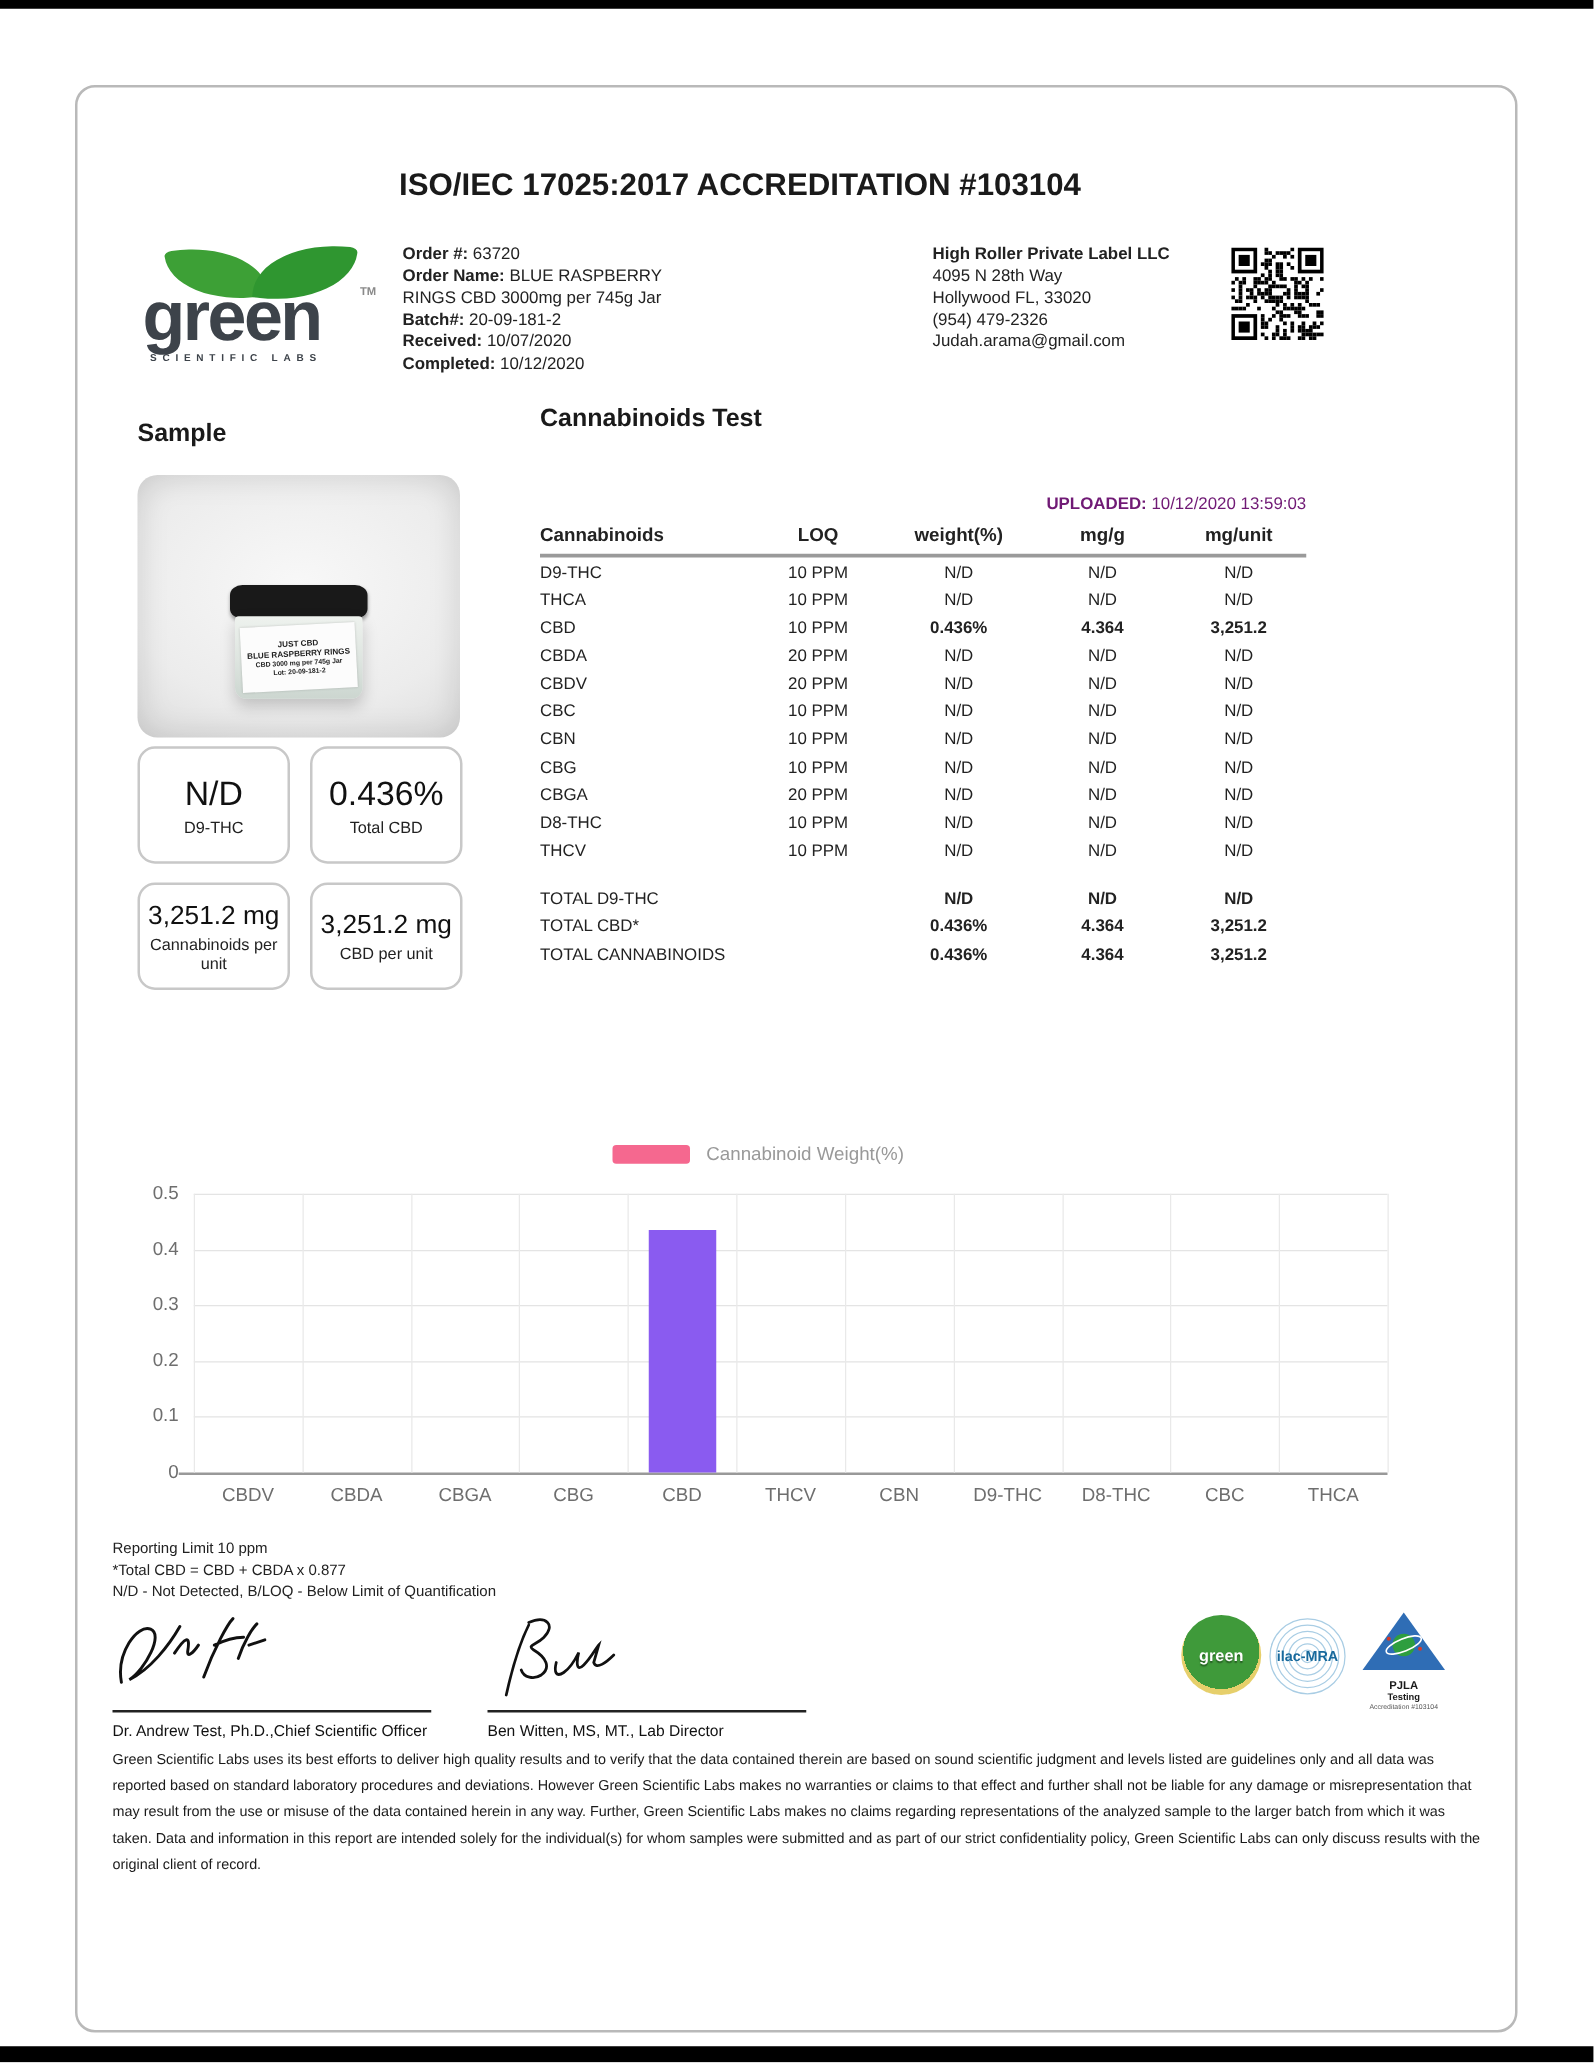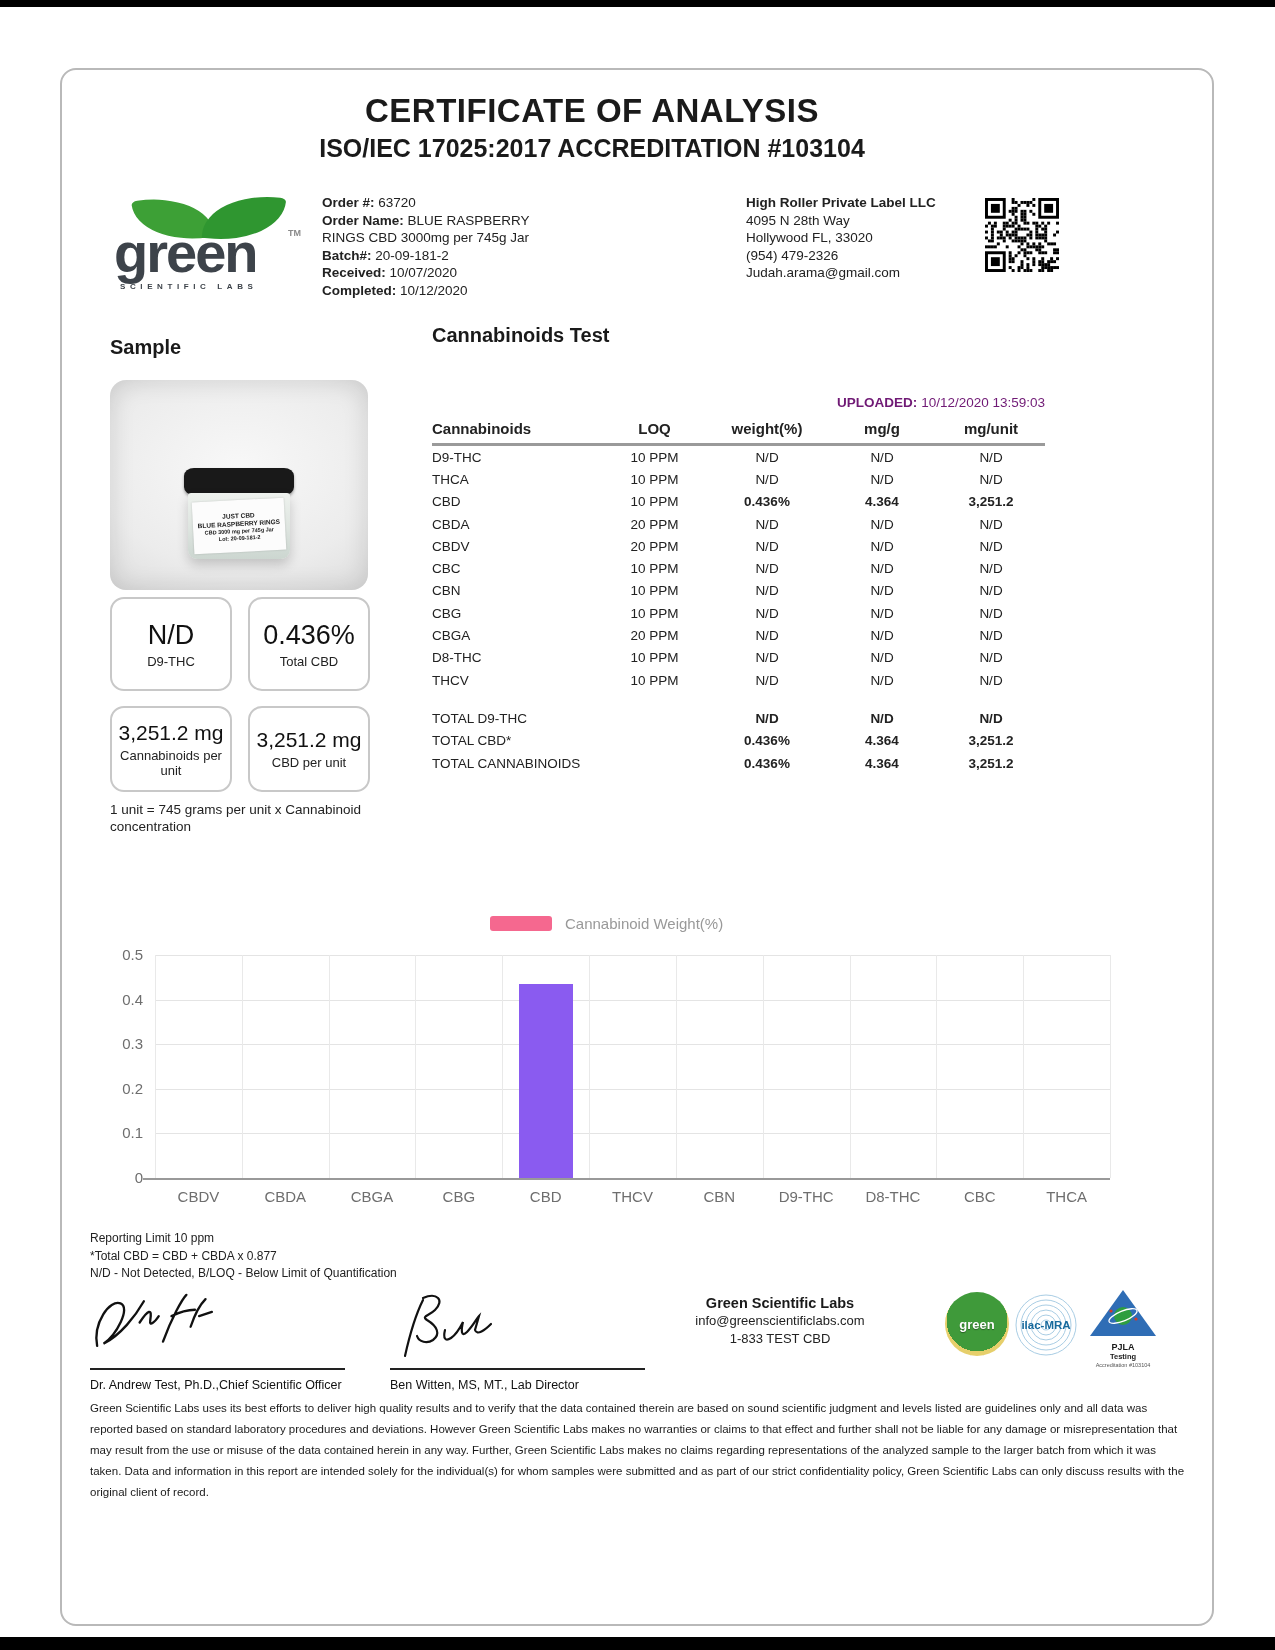--- a/index.html
+++ b/index.html
@@ -98,21 +98,20 @@
   
   .disclaimer{position:absolute;left:90px;top:1398px;width:1098px;font-size:11.5px;line-height:21px;color:#1a1a1a;}
 </style>
 </head>
 <body>
 
 <div class="page">
   <div class="bar top"></div>
   <div class="frame"></div>
 
-  <div class="title">CERTIFICATE OF ANALYSIS</div>
   <div class="subtitle">ISO/IEC 17025:2017 ACCREDITATION #103104</div>
 
   <div class="logo">
     <div class="leaf l1"></div>
     <div class="leaf l2"></div>
     <div class="logo-word">green</div>
     <div class="logo-tm">TM</div>
     <div class="logo-sub">SCIENTIFIC LABS</div>
   </div>
 
@@ -375,21 +374,20 @@
       </div>
       <div class="stat sm" style="left: 110px; top: 706px; width: 122px; height: 86px;">
         <div class="v">3,251.2 mg</div>
         <div class="l">Cannabinoids per unit</div>
       </div>
       <div class="stat sm" style="left: 248px; top: 706px; width: 122px; height: 86px;">
         <div class="v">3,251.2 mg</div>
         <div class="l">CBD per unit</div>
       </div>
     </div>
-  <div class="unit-note">1 unit = 745 grams per unit x Cannabinoid concentration</div>
 
   <div class="ttable">
     <div class="thead">
         <span>Cannabinoids</span>
         <span>LOQ</span>
         <span>weight(%)</span>
         <span>mg/g</span>
         <span>mg/unit</span>
       </div>
     <div>
@@ -552,25 +550,20 @@
   </svg>
   <div class="sigline" style="left:90px;top:1368px;width:255px;"></div>
   <div class="sig-name" style="left:90px;top:1378px;">Dr. Andrew Test, Ph.D.,Chief Scientific Officer</div>
 
   <svg class="sig-svg" style="left:388px;top:1286px;width:120px;height:80px;" viewBox="0 0 110 80">
     <path d="M30 14 C 22 30, 16 52, 12 70 M 30 12 C 44 6, 52 14, 42 24 C 36 30, 28 30, 34 34 C 44 40, 48 48, 40 54 C 34 58, 26 56, 24 50 M 52 44 C 50 52, 52 56, 58 52 C 64 48, 68 40, 70 36 C 68 44, 68 52, 74 46 C 80 40, 84 32, 86 30 L 82 44 C 84 50, 92 44, 98 38"></path>
   </svg>
   <div class="sigline" style="left:390px;top:1368px;width:255px;"></div>
   <div class="sig-name" style="left:390px;top:1378px;">Ben Witten, MS, MT., Lab Director</div>
 
-  <div class="contact">
-    <div class="cname">Green Scientific Labs</div>
-    <div class="cline">info@greenscientificlabs.com</div>
-    <div class="cline">1-833 TEST CBD</div>
-  </div>
 
   <div class="seal">
     <span>green</span>
   </div>
   <div class="ilac">
     <svg viewBox="0 0 64 64" width="64" height="64">
       <circle cx="32" cy="32" r="30" fill="none" stroke="#a9cde4" stroke-width="1"></circle>
       <circle cx="32" cy="32" r="25" fill="none" stroke="#a9cde4" stroke-width="1"></circle>
       <circle cx="32" cy="32" r="20" fill="none" stroke="#a9cde4" stroke-width="1"></circle>
       <circle cx="32" cy="32" r="15" fill="none" stroke="#a9cde4" stroke-width="1"></circle>

